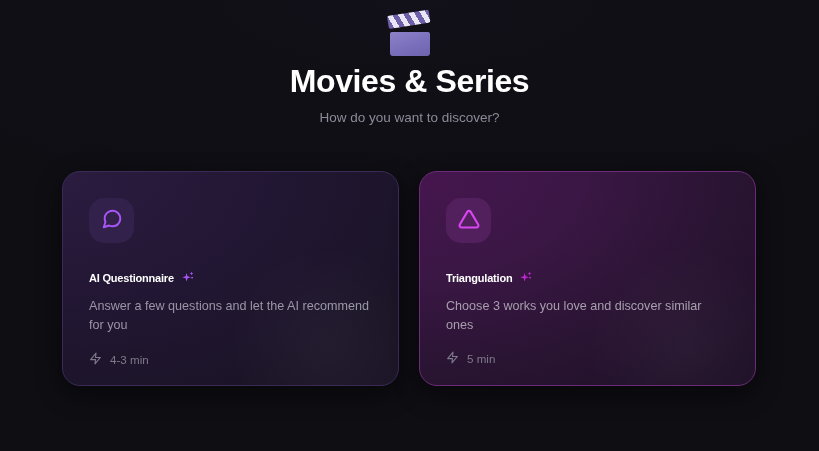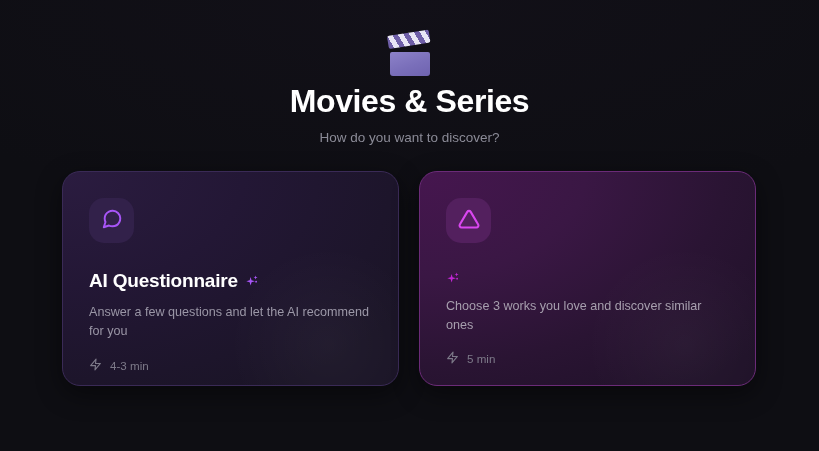--- a/index.html
+++ b/index.html
@@ -26,21 +26,20 @@
     display: flex;
     flex-direction: column;
     align-items: center;
   }
 
   
   .header {
     width: 100%;
     text-align: center;
     padding-top: 8px;
-    margin-top: 20px;
   }
 
   
   .clapper {
     width: 44px;
     height: 40px;
     margin: 8px auto 0;
     position: relative;
   }
   .clapper .top {
@@ -132,21 +131,21 @@
     justify-content: center;
   }
   .icon-tile--a { background: #32214a; }
   .icon-tile--b { background: #53205e; }
 
   .card-title {
     display: flex;
     align-items: center;
     gap: 7px;
     margin-top: 27px;
-    font-size: 19px;
+    font-size: 11px;
     font-weight: 700;
     color: #ffffff;
     letter-spacing: -0.2px;
   }
 
   .sparkle {
     display: inline-block;
     width: 14px;
     height: 16px;
     position: relative;
@@ -233,20 +232,21 @@
 
       <div class="icon-tile icon-tile--b">
         <span>
           <svg width="24" height="24" viewBox="0 0 24 24" fill="none" stroke="#d946ef" stroke-width="2.1" stroke-linecap="round" stroke-linejoin="round">
             <path d="M10.29 4.86 2.82 17.5A2 2 0 0 0 4.53 20.5h14.94a2 2 0 0 0 1.71-3L13.71 4.86a2 2 0 0 0-3.42 0z"></path>
           </svg>
         </span>
       </div>
 
       <div class="card-title">
+        <span>Triangulation</span>
         <span class="sparkle">
           <svg width="14" height="16" viewBox="0 0 16 18" fill="#c026d3">
             <path d="M6.4 3.2 7.5 7.0 11.3 8.1 7.5 9.2 6.4 13.0 5.3 9.2 1.5 8.1 5.3 7.0z"></path>
             <path d="M12.1 1.6 12.7 3.3 14.4 3.9 12.7 4.5 12.1 6.2 11.5 4.5 9.8 3.9 11.5 3.3z"></path>
             <circle cx="12.7" cy="8.6" r="1.05"></circle>
           </svg>
         </span>
       </div>
 
       <div class="card-desc">Choose 3 works you love and discover similar ones</div>

